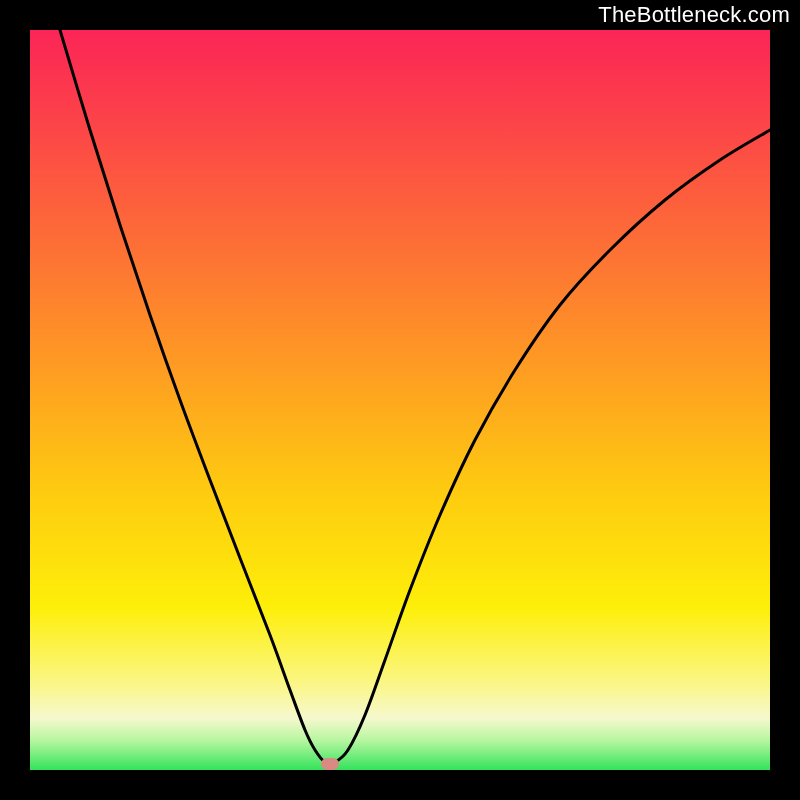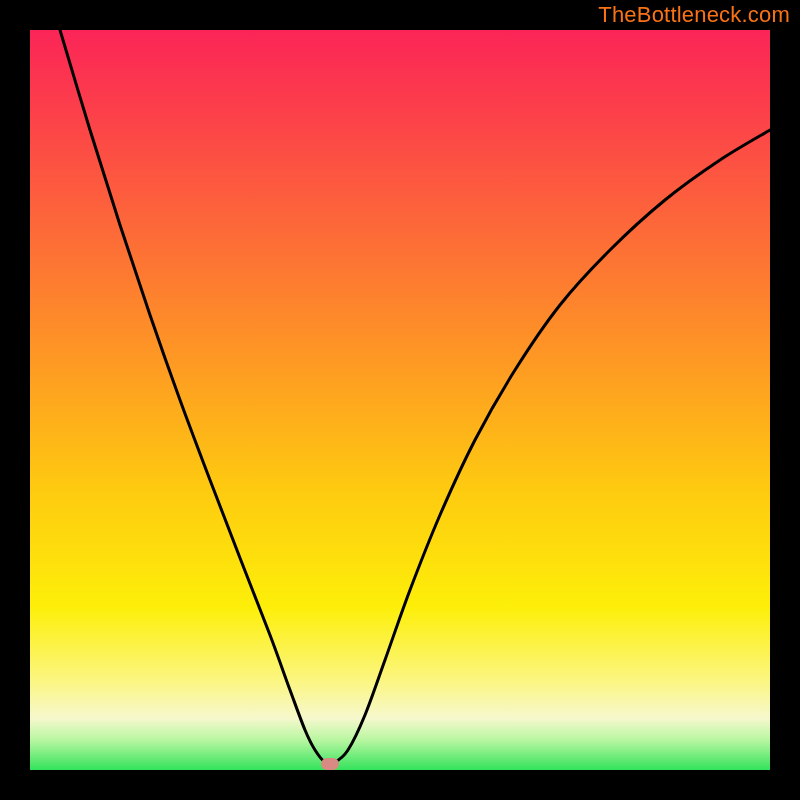--- a/index.html
+++ b/index.html
@@ -53,21 +53,21 @@
     width: 18px;
     height: 12px;
     background: #d98a82;
     border-radius: 6px;
     transform: translate(-50%, -50%);
   }
   .watermark {
     position: absolute;
     top: 2px;
     right: 10px;
-    color: #f97316;
+    color: #ffffff;
     font-size: 22px;
     font-weight: 500;
     letter-spacing: 0.2px;
   }
 </style>
 </head>
 <body>
 
 <div class="frame">
   <div class="plot">

